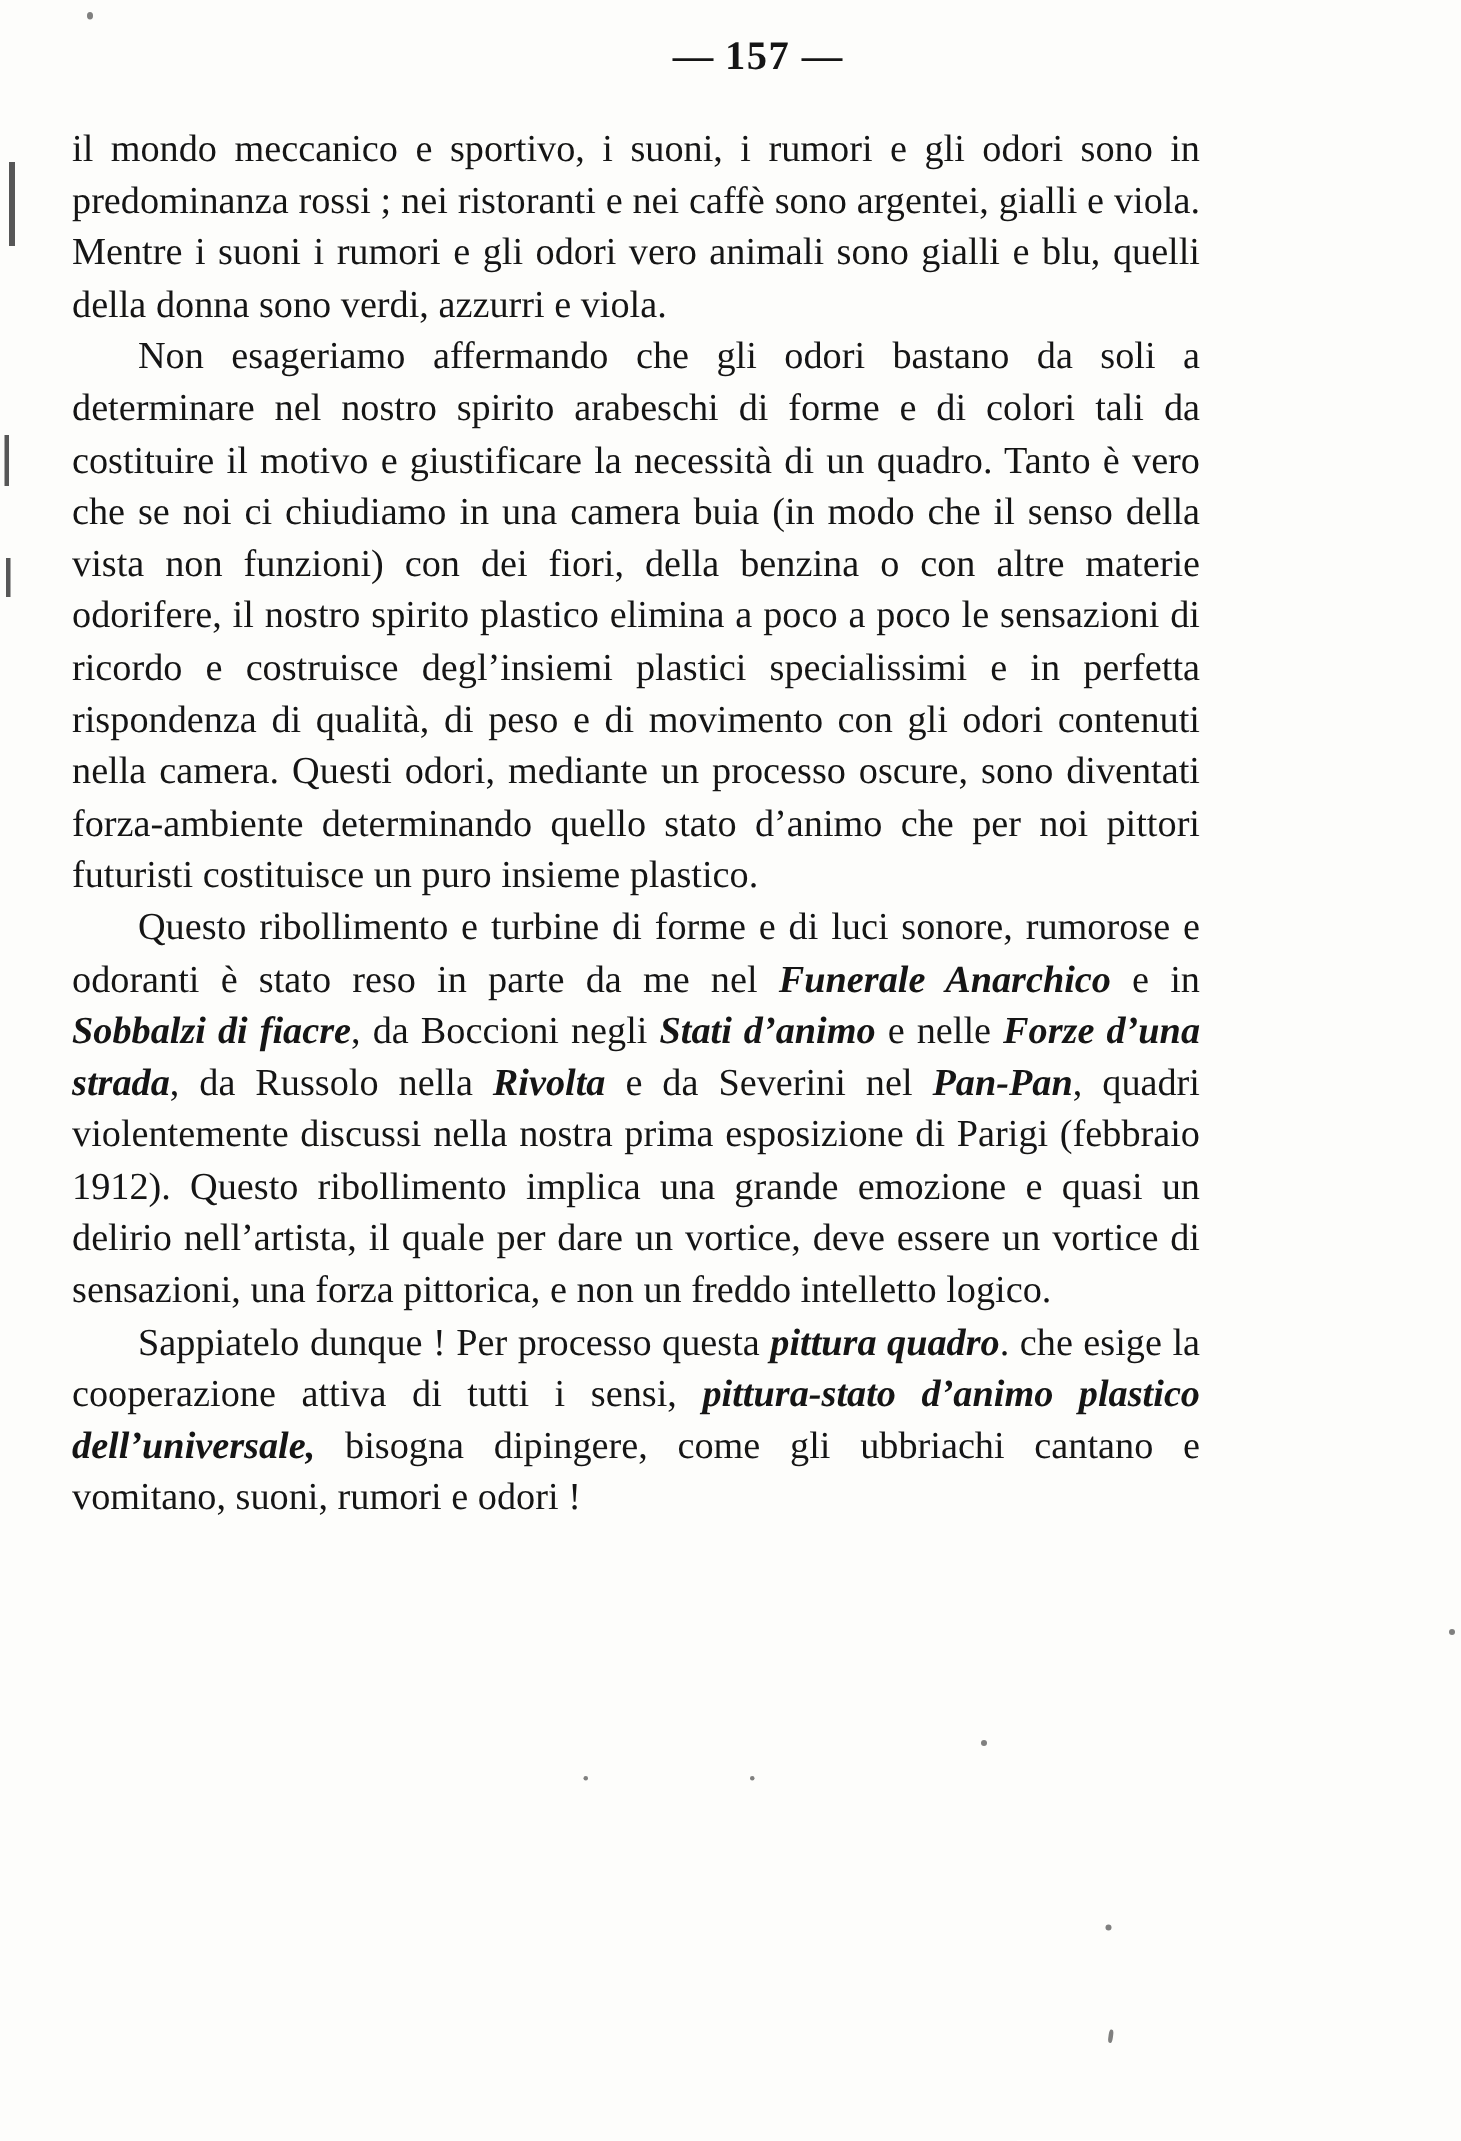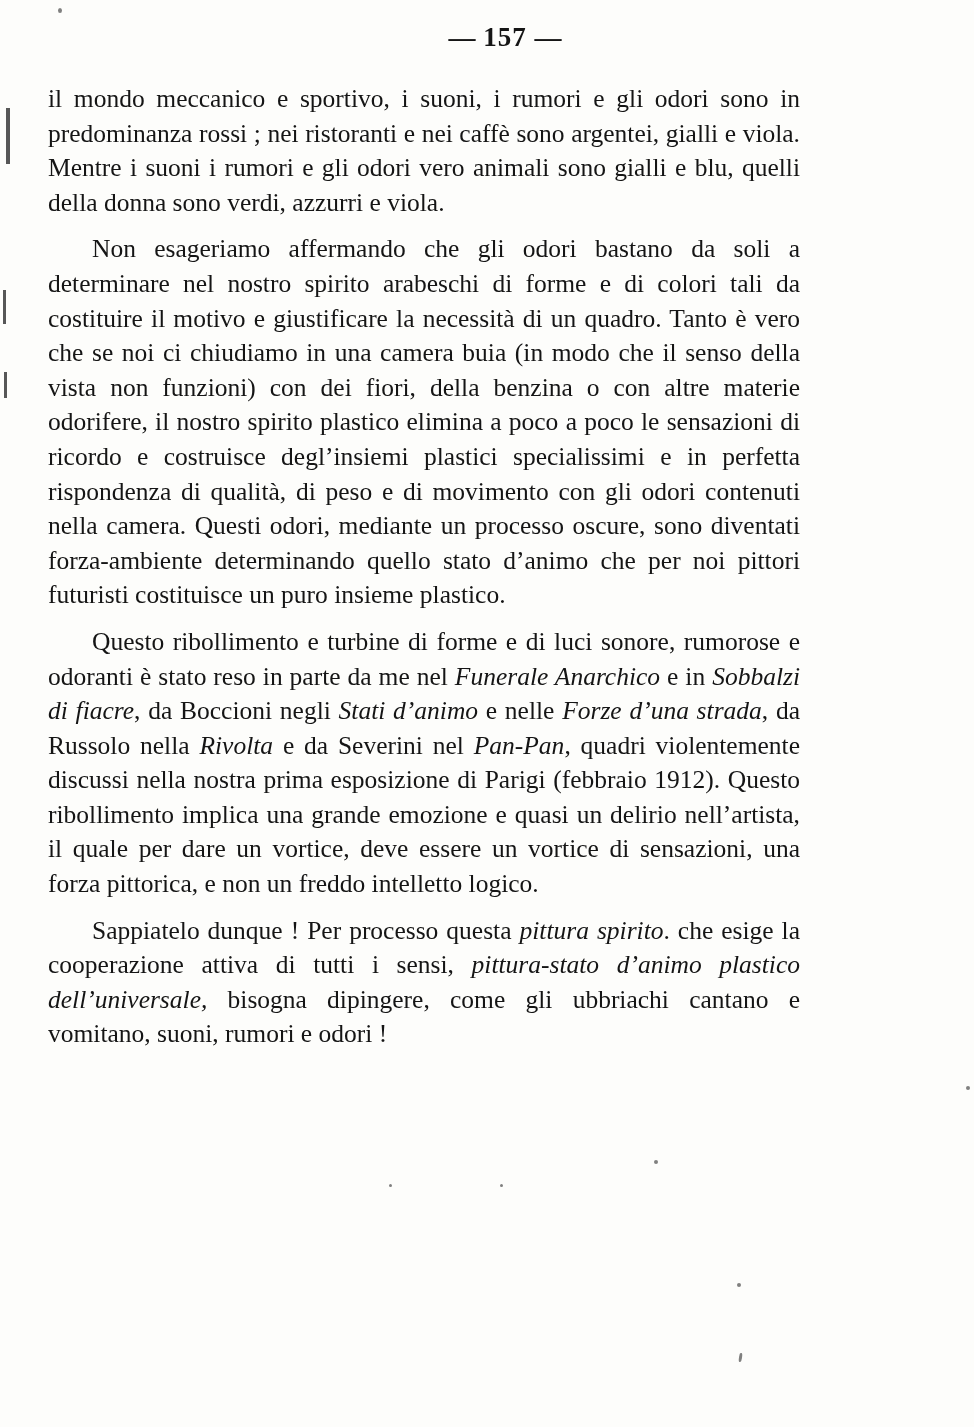--- a/index.html
+++ b/index.html
@@ -64,24 +64,24 @@
     line-height: 34.6px;
     text-align: justify;
     text-justify: inter-word;
     hyphens: manual;
   }
   .body-text p {
     margin: 0;
   }
   .body-text p.indent {
     text-indent: 44px;
-    margin-top: 12px;
   }
   .body-text i {
     font-style: italic;
+    font-weight: bold;
   }
 </style>
 </head>
 <body>
 
 <div class="page">
 
   <div class="edge-mark m1"></div>
   <div class="edge-mark m2"></div>
   <div class="edge-mark m3"></div>
@@ -96,16 +96,16 @@
   <div class="page-header">
     <span class="dash">—</span>
     <span>157</span>
     <span class="dash">—</span>
   </div>
 
   <div class="body-text" id="body-text">
       <p><span>il mondo meccanico e sportivo, i suoni, i rumori e gli odori sono in predominanza rossi ; nei ristoranti e nei caffè sono argentei, gialli e viola. Mentre i suoni i rumori e gli odori vero animali sono gialli e blu, quelli della donna sono verdi, azzurri e viola.</span></p>
       <p class="indent"><span>Non esageriamo affermando che gli odori bastano da soli a determinare nel nostro spirito arabeschi di forme e di colori tali da costituire il motivo e giustificare la necessità di un quadro. Tanto è vero che se noi ci chiudiamo in una camera buia (in modo che il senso della vista non funzioni) con dei fiori, della benzina o con altre materie odorifere, il nostro spirito plastico elimina a poco a poco le sensazioni di ricordo e costruisce degl’insiemi plastici specialissimi e in perfetta rispondenza di qualità, di peso e di movimento con gli odori contenuti nella camera. Questi odori, mediante un processo oscure, sono diventati forza-ambiente determinando quello stato d’animo che per noi pittori futuristi costituisce un puro insieme plastico.</span></p>
       <p class="indent"><span>Questo ribollimento e turbine di forme e di luci sonore, rumorose e odoranti è stato reso in parte da me nel </span><i>Funerale Anarchico</i><span> e in </span><i>Sobbalzi di fiacre</i><span>, da Boccioni negli </span><i>Stati d’animo</i><span> e nelle </span><i>Forze d’una strada</i><span>, da Russolo nella </span><i>Rivolta</i><span> e da Severini nel </span><i>Pan-Pan</i><span>, quadri violentemente discussi nella nostra prima esposizione di Parigi (febbraio 1912). Questo ribollimento implica una grande emozione e quasi un delirio nell’artista, il quale per dare un vortice, deve essere un vortice di sensazioni, una forza pittorica, e non un freddo intelletto logico.</span></p>
-      <p class="indent"><span>Sappiatelo dunque ! Per processo questa </span><i>pittura spirito</i><span>. che esige la cooperazione attiva di tutti i sensi, </span><i>pittura-stato d’animo plastico dell’universale,</i><span> bisogna dipingere, come gli ubbriachi cantano e vomitano, suoni, rumori e odori !</span></p>
+      <p class="indent"><span>Sappiatelo dunque ! Per processo questa </span><i>pittura quadro</i><span>. che esige la cooperazione attiva di tutti i sensi, </span><i>pittura-stato d’animo plastico dell’universale,</i><span> bisogna dipingere, come gli ubbriachi cantano e vomitano, suoni, rumori e odori !</span></p>
     </div>
 
 </div>
 
 </body></html>

